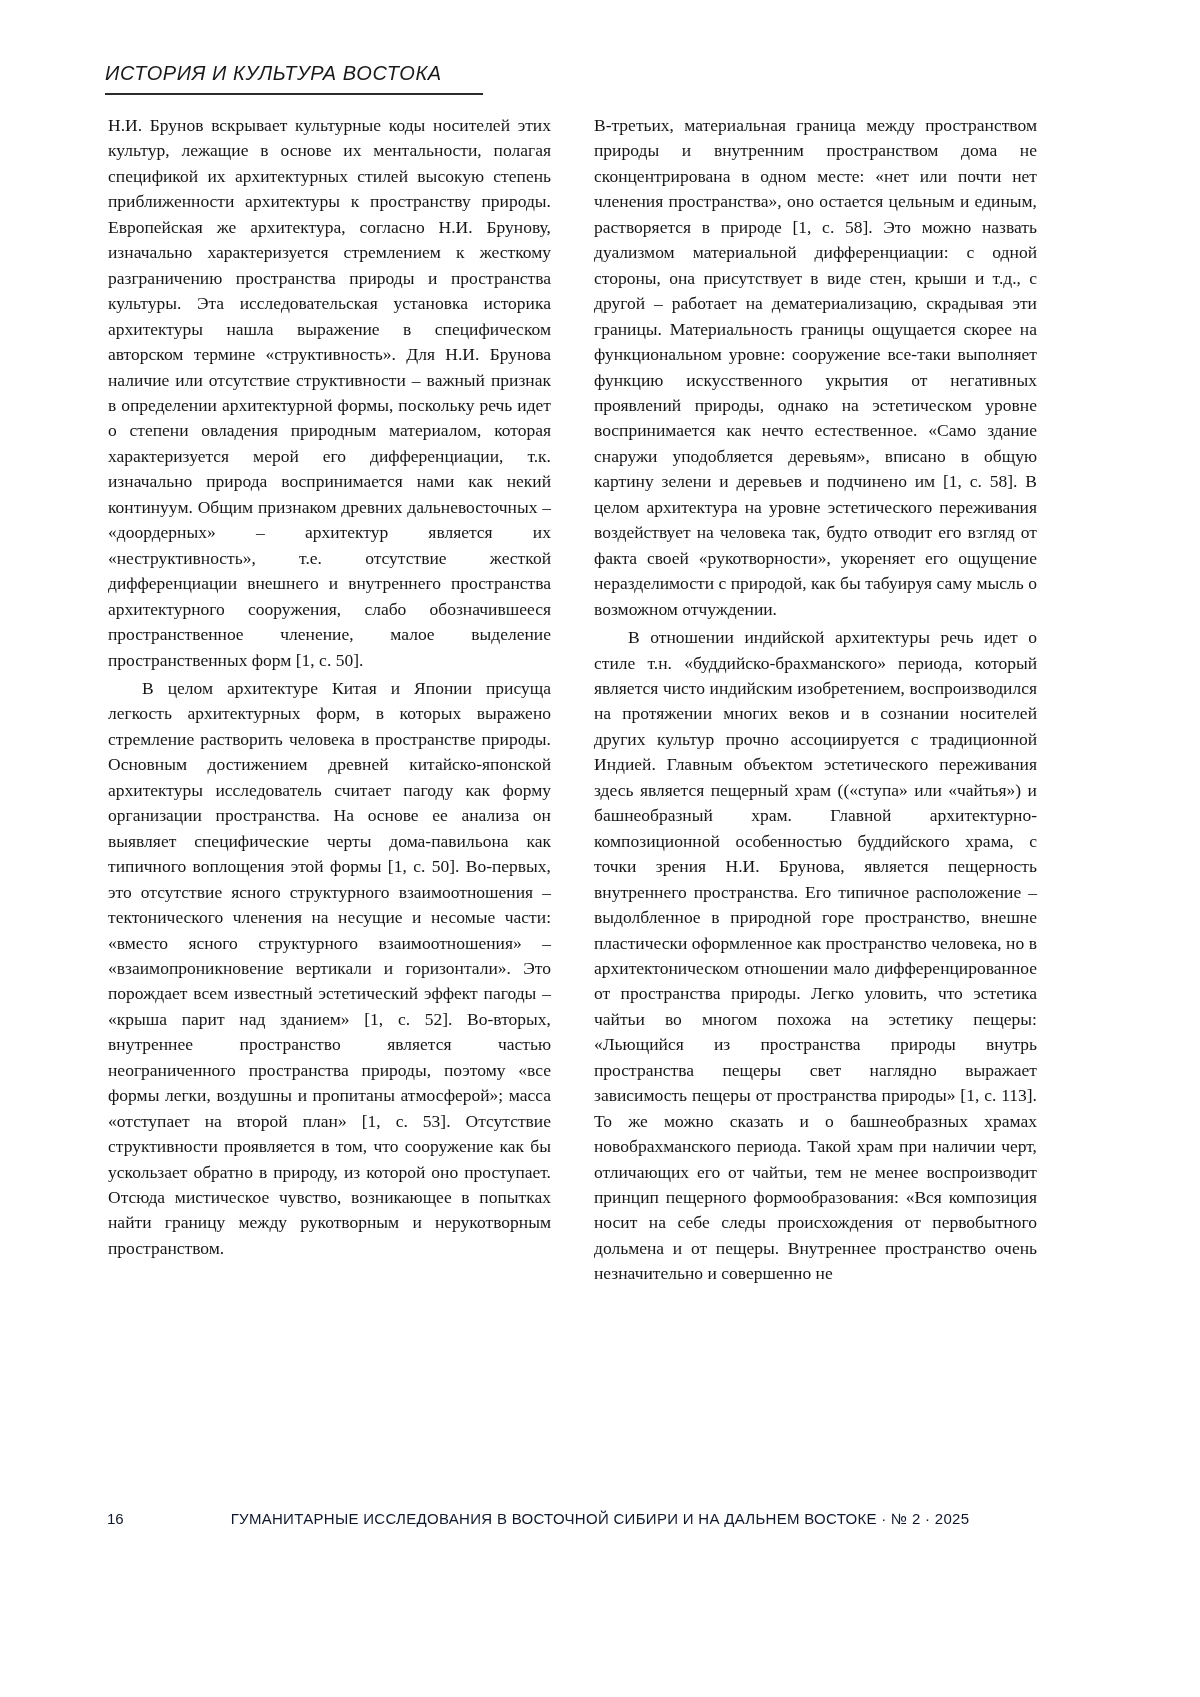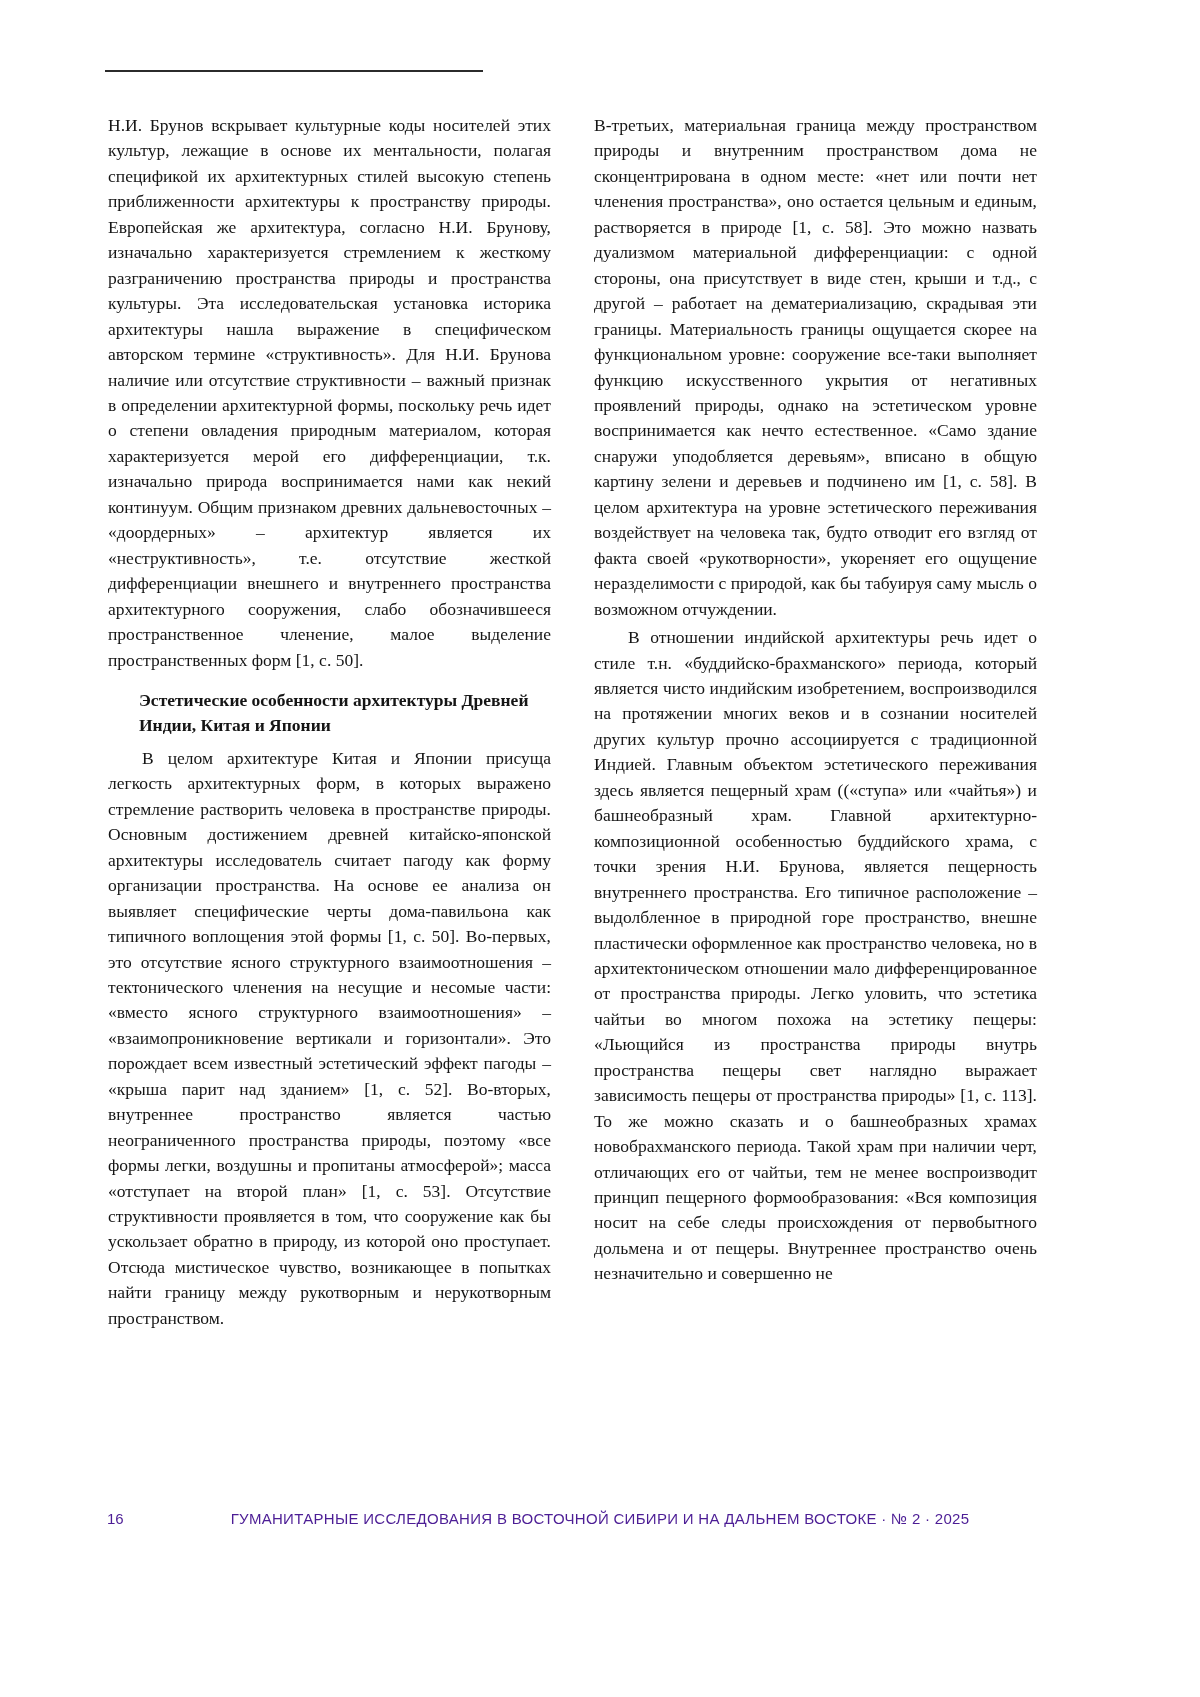--- a/index.html
+++ b/index.html
@@ -69,21 +69,21 @@
     padding-left: 34px;
   }
   .footer {
     position: absolute;
     left: 0;
     top: 1510px;
     width: 1200px;
     height: 24px;
     font-family: "Liberation Sans", sans-serif;
     font-size: 15px;
-    color: #4c1d95;
+    color: #0f172a;
   }
   .footer .pagenum {
     position: absolute;
     left: 107px;
     top: 0;
   }
   .footer .journal {
     position: absolute;
     left: 0;
     top: 0;
@@ -92,26 +92,26 @@
     letter-spacing: 0.3px;
     white-space: nowrap;
   }
 </style>
 </head>
 <body>
 
 <div class="page">
 
   <div class="running-head">
+    <div class="rh-title">ИСТОРИЯ И КУЛЬТУРА ВОСТОКА</div>
     <div class="rh-rule"></div>
   </div>
 
   <div class="column col-left" id="col-left">
       <p class="para">Н.И. Брунов вскрывает культурные коды носителей этих культур, лежащие в основе их ментальности, полагая спецификой их архитектурных стилей высокую степень приближенности архитектуры к пространству природы. Европейская же архитектура, согласно Н.И. Брунову, изначально характеризуется стремлением к жесткому разграничению пространства природы и пространства культуры. Эта исследовательская установка историка архитектуры нашла выражение в специфическом авторском термине «структивность». Для Н.И. Брунова наличие или отсутствие структивности – важный признак в определении архитектурной формы, поскольку речь идет о степени овладения природным материалом, которая характеризуется мерой его дифференциации, т.к. изначально природа воспринимается нами как некий континуум. Общим признаком древних дальневосточных – «доордерных» – архитектур является их «неструктивность», т.е. отсутствие жесткой дифференциации внешнего и внутреннего пространства архитектурного сооружения, слабо обозначившееся пространственное членение, малое выделение пространственных форм [1, с. 50].</p>
-      <h2 class="section-heading">Эстетические особенности архитектуры Древней Индии, Китая и Японии</h2>
       <p class="para indent">В целом архитектуре Китая и Японии присуща легкость архитектурных форм, в которых выражено стремление растворить человека в пространстве природы. Основным достижением древней китайско-японской архитектуры исследователь считает пагоду как форму организации пространства. На основе ее анализа он выявляет специфические черты дома-павильона как типичного воплощения этой формы [1, с. 50]. Во-первых, это отсутствие ясного структурного взаимоотношения – тектонического членения на несущие и несомые части: «вместо ясного структурного взаимоотношения» – «взаимопроникновение вертикали и горизонтали». Это порождает всем известный эстетический эффект пагоды – «крыша парит над зданием» [1, с. 52]. Во-вторых, внутреннее пространство является частью неограниченного пространства природы, поэтому «все формы легки, воздушны и пропитаны атмосферой»; масса «отступает на второй план» [1, с. 53]. Отсутствие структивности проявляется в том, что сооружение как бы ускользает обратно в природу, из которой оно проступает. Отсюда мистическое чувство, возникающее в попытках найти границу между рукотворным и нерукотворным пространством.</p>
     </div>
 
   <div class="column col-right" id="col-right">
       <p class="para">В-третьих, материальная граница между пространством природы и внутренним пространством дома не сконцентрирована в одном месте: «нет или почти нет членения пространства», оно остается цельным и единым, растворяется в природе [1, с. 58]. Это можно назвать дуализмом материальной дифференциации: с одной стороны, она присутствует в виде стен, крыши и т.д., с другой – работает на дематериализацию, скрадывая эти границы. Материальность границы ощущается скорее на функциональном уровне: сооружение все-таки выполняет функцию искусственного укрытия от негативных проявлений природы, однако на эстетическом уровне воспринимается как нечто естественное. «Само здание снаружи уподобляется деревьям», вписано в общую картину зелени и деревьев и подчинено им [1, с. 58]. В целом архитектура на уровне эстетического переживания воздействует на человека так, будто отводит его взгляд от факта своей «рукотворности», укореняет его ощущение неразделимости с природой, как бы табуируя саму мысль о возможном отчуждении.</p>
       <p class="para indent">В отношении индийской архитектуры речь идет о стиле т.н. «буддийско-брахманского» периода, который является чисто индийским изобретением, воспроизводился на протяжении многих веков и в сознании носителей других культур прочно ассоциируется с традиционной Индией. Главным объектом эстетического переживания здесь является пещерный храм ((«ступа» или «чайтья») и башнеобразный храм. Главной архитектурно-композиционной особенностью буддийского храма, с точки зрения Н.И. Брунова, является пещерность внутреннего пространства. Его типичное расположение – выдолбленное в природной горе пространство, внешне пластически оформленное как пространство человека, но в архитектоническом отношении мало дифференцированное от пространства природы. Легко уловить, что эстетика чайтьи во многом похожа на эстетику пещеры: «Льющийся из пространства природы внутрь пространства пещеры свет наглядно выражает зависимость пещеры от пространства природы» [1, с. 113]. То же можно сказать и о башнеобразных храмах новобрахманского периода. Такой храм при наличии черт, отличающих его от чайтьи, тем не менее воспроизводит принцип пещерного формообразования: «Вся композиция носит на себе следы происхождения от первобытного дольмена и от пещеры. Внутреннее пространство очень незначительно и совершенно не</p>
     </div>
 
   <div class="footer">
     <div class="pagenum">16</div>

